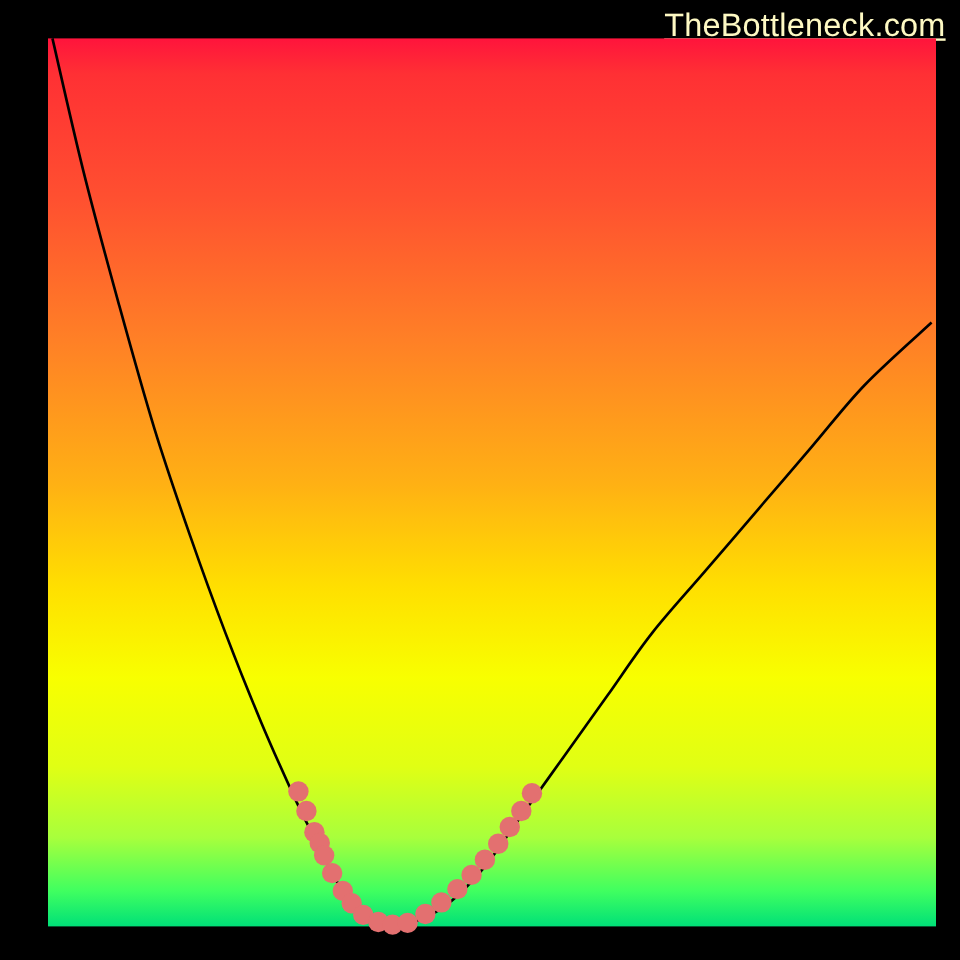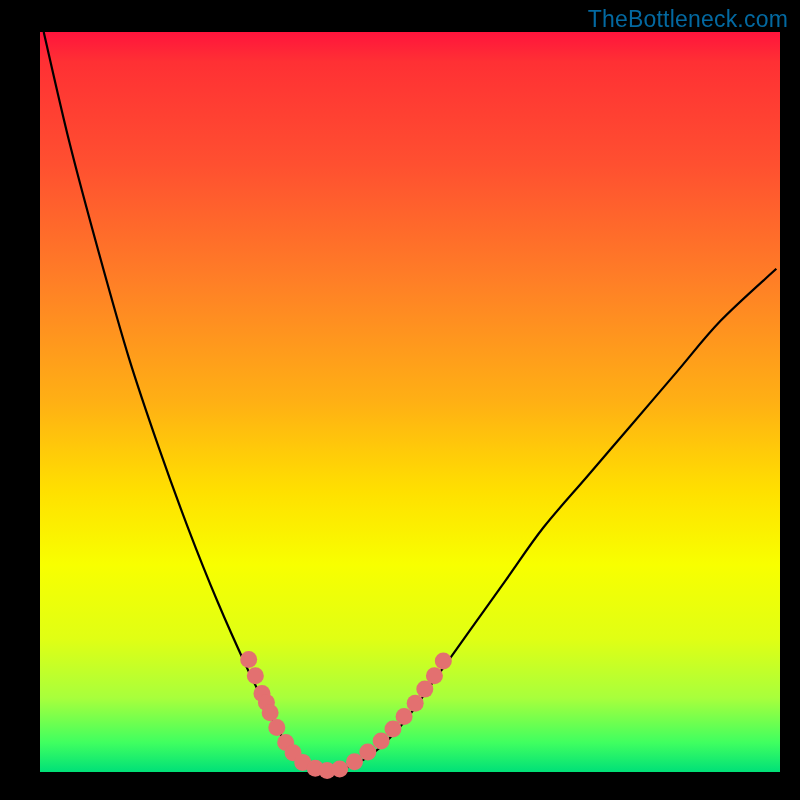--- a/index.html
+++ b/index.html
@@ -33,25 +33,26 @@
       #f8ff00 72%,
       #e0ff14 82%,
       #a8ff3c 90%,
       #40ff60 96%,
       #00e078 100%);
   }
   .watermark {
     position: absolute;
     top: 6px;
     right: 12px;
-    color: #0369a1;
-    font-size: 23px;
+    color: #fef9c3;
+    font-size: 27px;
     font-weight: 500;
     letter-spacing: 0.2px;
     user-select: none;
+    text-decoration: underline;
   }
   svg.curve {
     position: absolute;
     left: 0;
     top: 0;
     width: 740px;
     height: 740px;
     overflow: visible;
   }
 </style>

